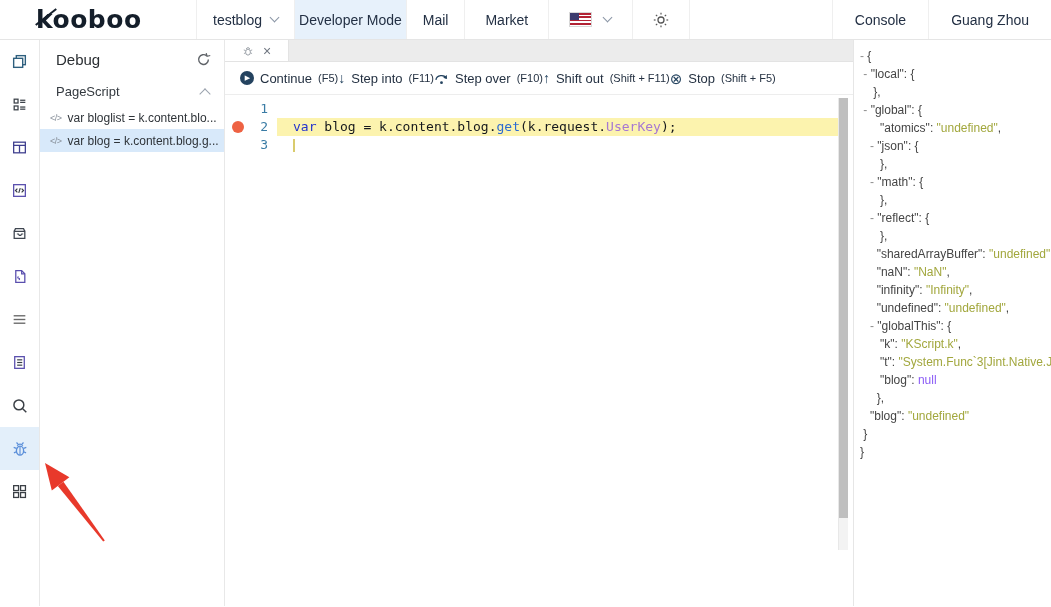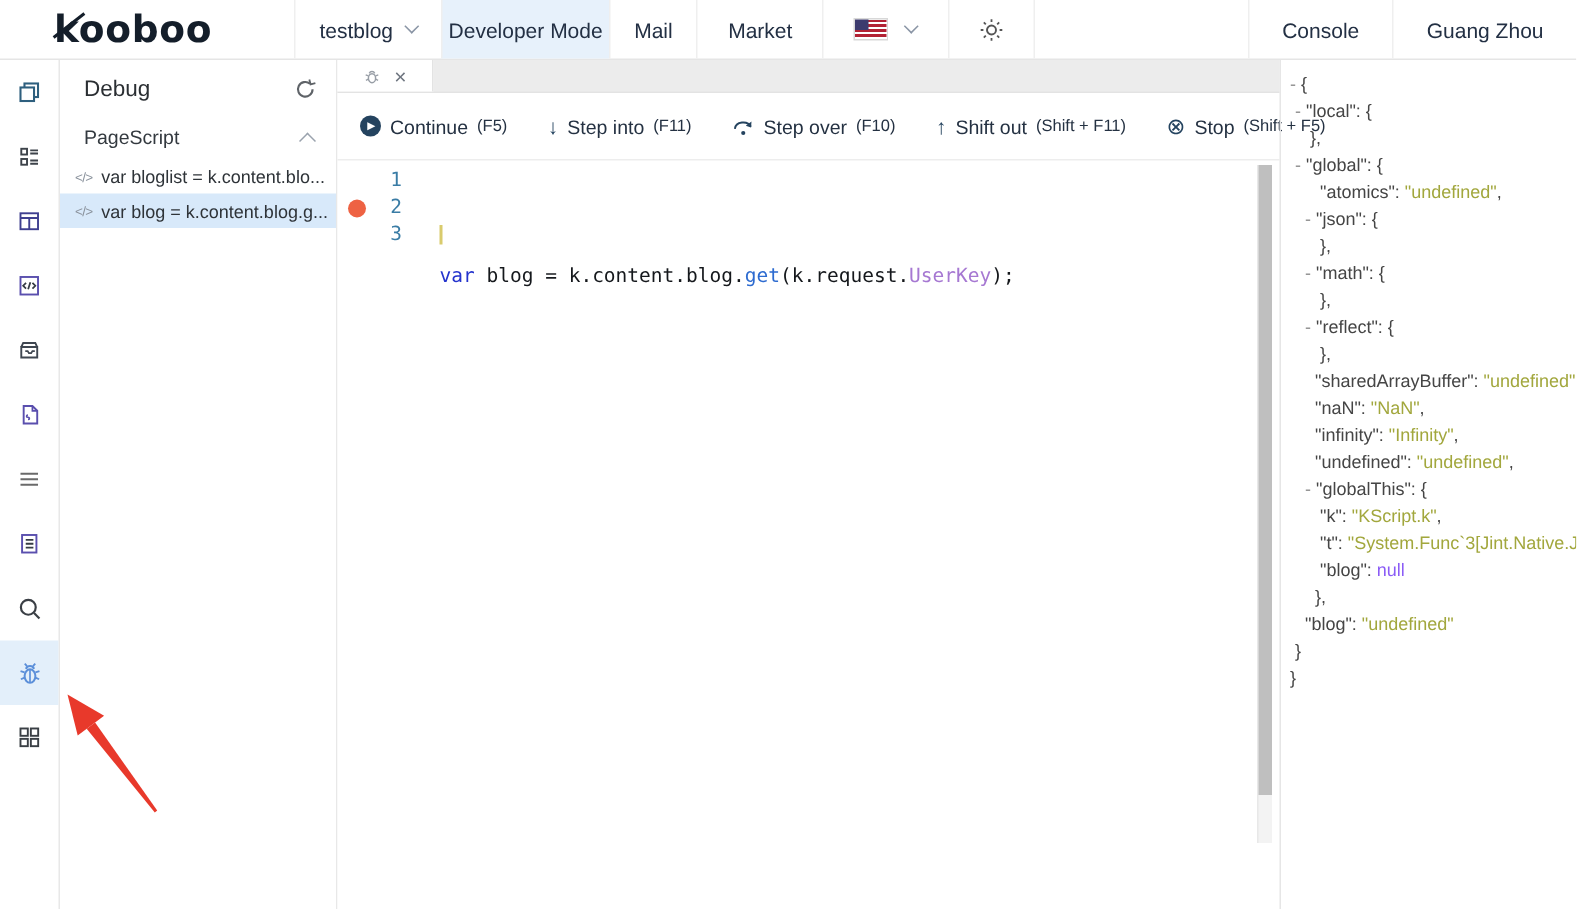--- a/index.html
+++ b/index.html
@@ -46,36 +46,36 @@
   .dbg-item.selected { background:#d8e9fa; }
   .code-glyph { font-size:9px; color:#8a929c; letter-spacing:-.5px; }
 
   
   .editor-col { flex:1; display:flex; flex-direction:column; background:#fff; min-width:0; }
   .tabstrip { height:22px; background:#ececec; display:flex; border-bottom:1px solid #e3e3e3; }
   .tab { width:64px; background:#fff; display:flex; align-items:center; justify-content:center;
          gap:9px; border-right:1px solid #e3e3e3; cursor:pointer; }
   .tab-close { font-size:14px; color:#6f7680; line-height:1; cursor:pointer; }
 
-  .toolbar { height:45px; display:flex; align-items:center; padding-left:15px; gap:27px;
+  .toolbar { height:33px; display:flex; align-items:center; padding-left:15px; 
              border-bottom:1px solid #ededed; }
   .tb-btn { display:flex; align-items:center; gap:6px; font-size:13px; color:#243142; cursor:pointer; white-space:nowrap; }
   .tb-shortcut { font-size:11px; }
   .play-circle { width:14px; height:14px; border-radius:50%; background:#24435f; color:#fff;
                  display:flex; align-items:center; justify-content:center; font-size:7px; padding-left:1px; }
   .tb-glyph { font-size:14px; color:#24435f; line-height:1; }
 
   .code-area { flex:1; position:relative; font-family:"DejaVu Sans Mono",monospace;
                font-size:13px; padding-top:5px; overflow:hidden; }
   .cline { display:flex; height:18px; line-height:18px; }
   .gut-bp { width:26px; display:flex; align-items:center; justify-content:center; }
   .bp-dot { width:12px; height:12px; border-radius:50%; background:#ee6243; }
   .gut-num { width:26px; text-align:right; padding-right:9px; color:#3a7ca5; }
   .ctext { flex:1; padding-left:16px; margin-right:14px; white-space:pre; color:#15181c; }
-  .ctext.hl { background:#fcf3ae;margin-top:46px; }
+  .ctext.hl { background:#fcf3ae; }
   .tok-kw { color:#2433cd; } .tok-fn { color:#2d6bd0; } .tok-prop { color:#a678d2; }
   .caret { display:inline-block; width:2px; height:13px; background:#d9cb6d; vertical-align:middle; }
   .vscroll { position:absolute; top:3px; right:5px; width:10px; height:452px;
              background:#f3f3f3; border-left:1px solid #e8e8e8; cursor:pointer; }
   .vscroll-thumb { position:absolute; top:0; left:0; right:0; height:93%; background:#bfbfbf; }
 
   .console-panel { height:54px; border-top:1px solid #e2e2e2; padding:9px 0 0 18px; font-size:13px; }
   .expr-row { display:flex; align-items:center; gap:11px; color:#1e242b; }
   .chev-right { width:6px; height:6px; border-right:1.3px solid #9aa2ad; border-top:1.3px solid #9aa2ad;
                 transform:rotate(45deg); }

